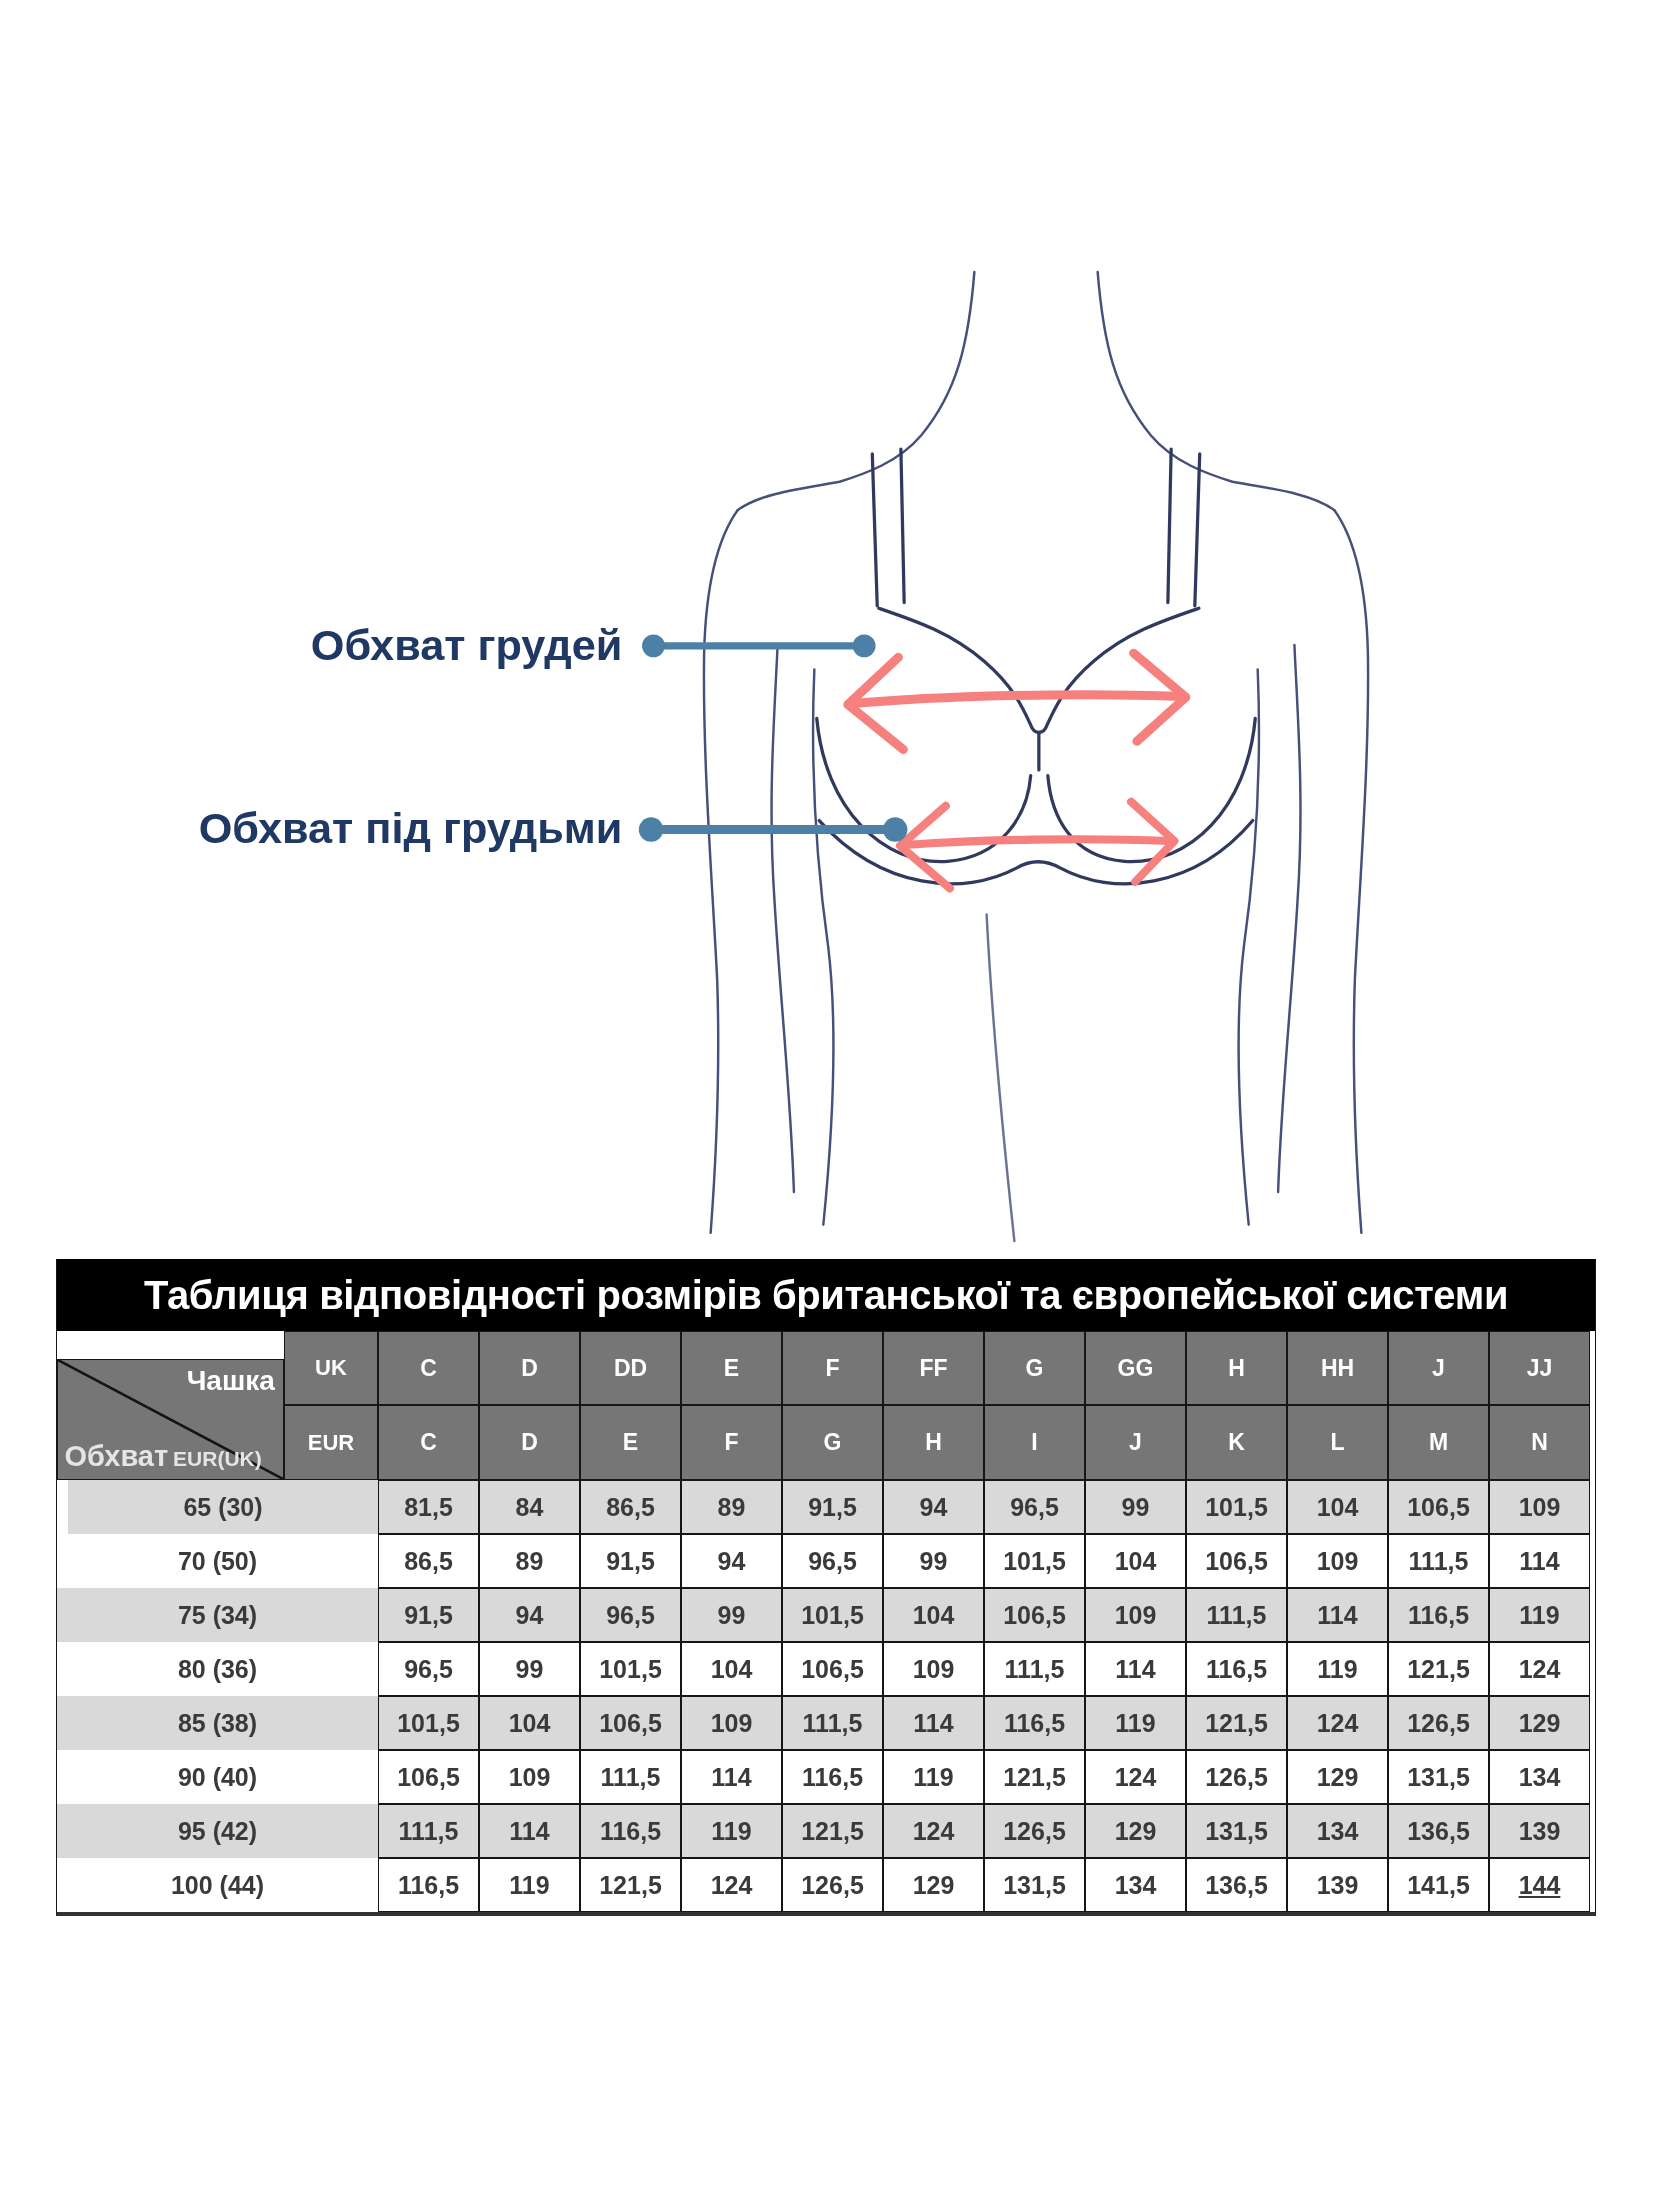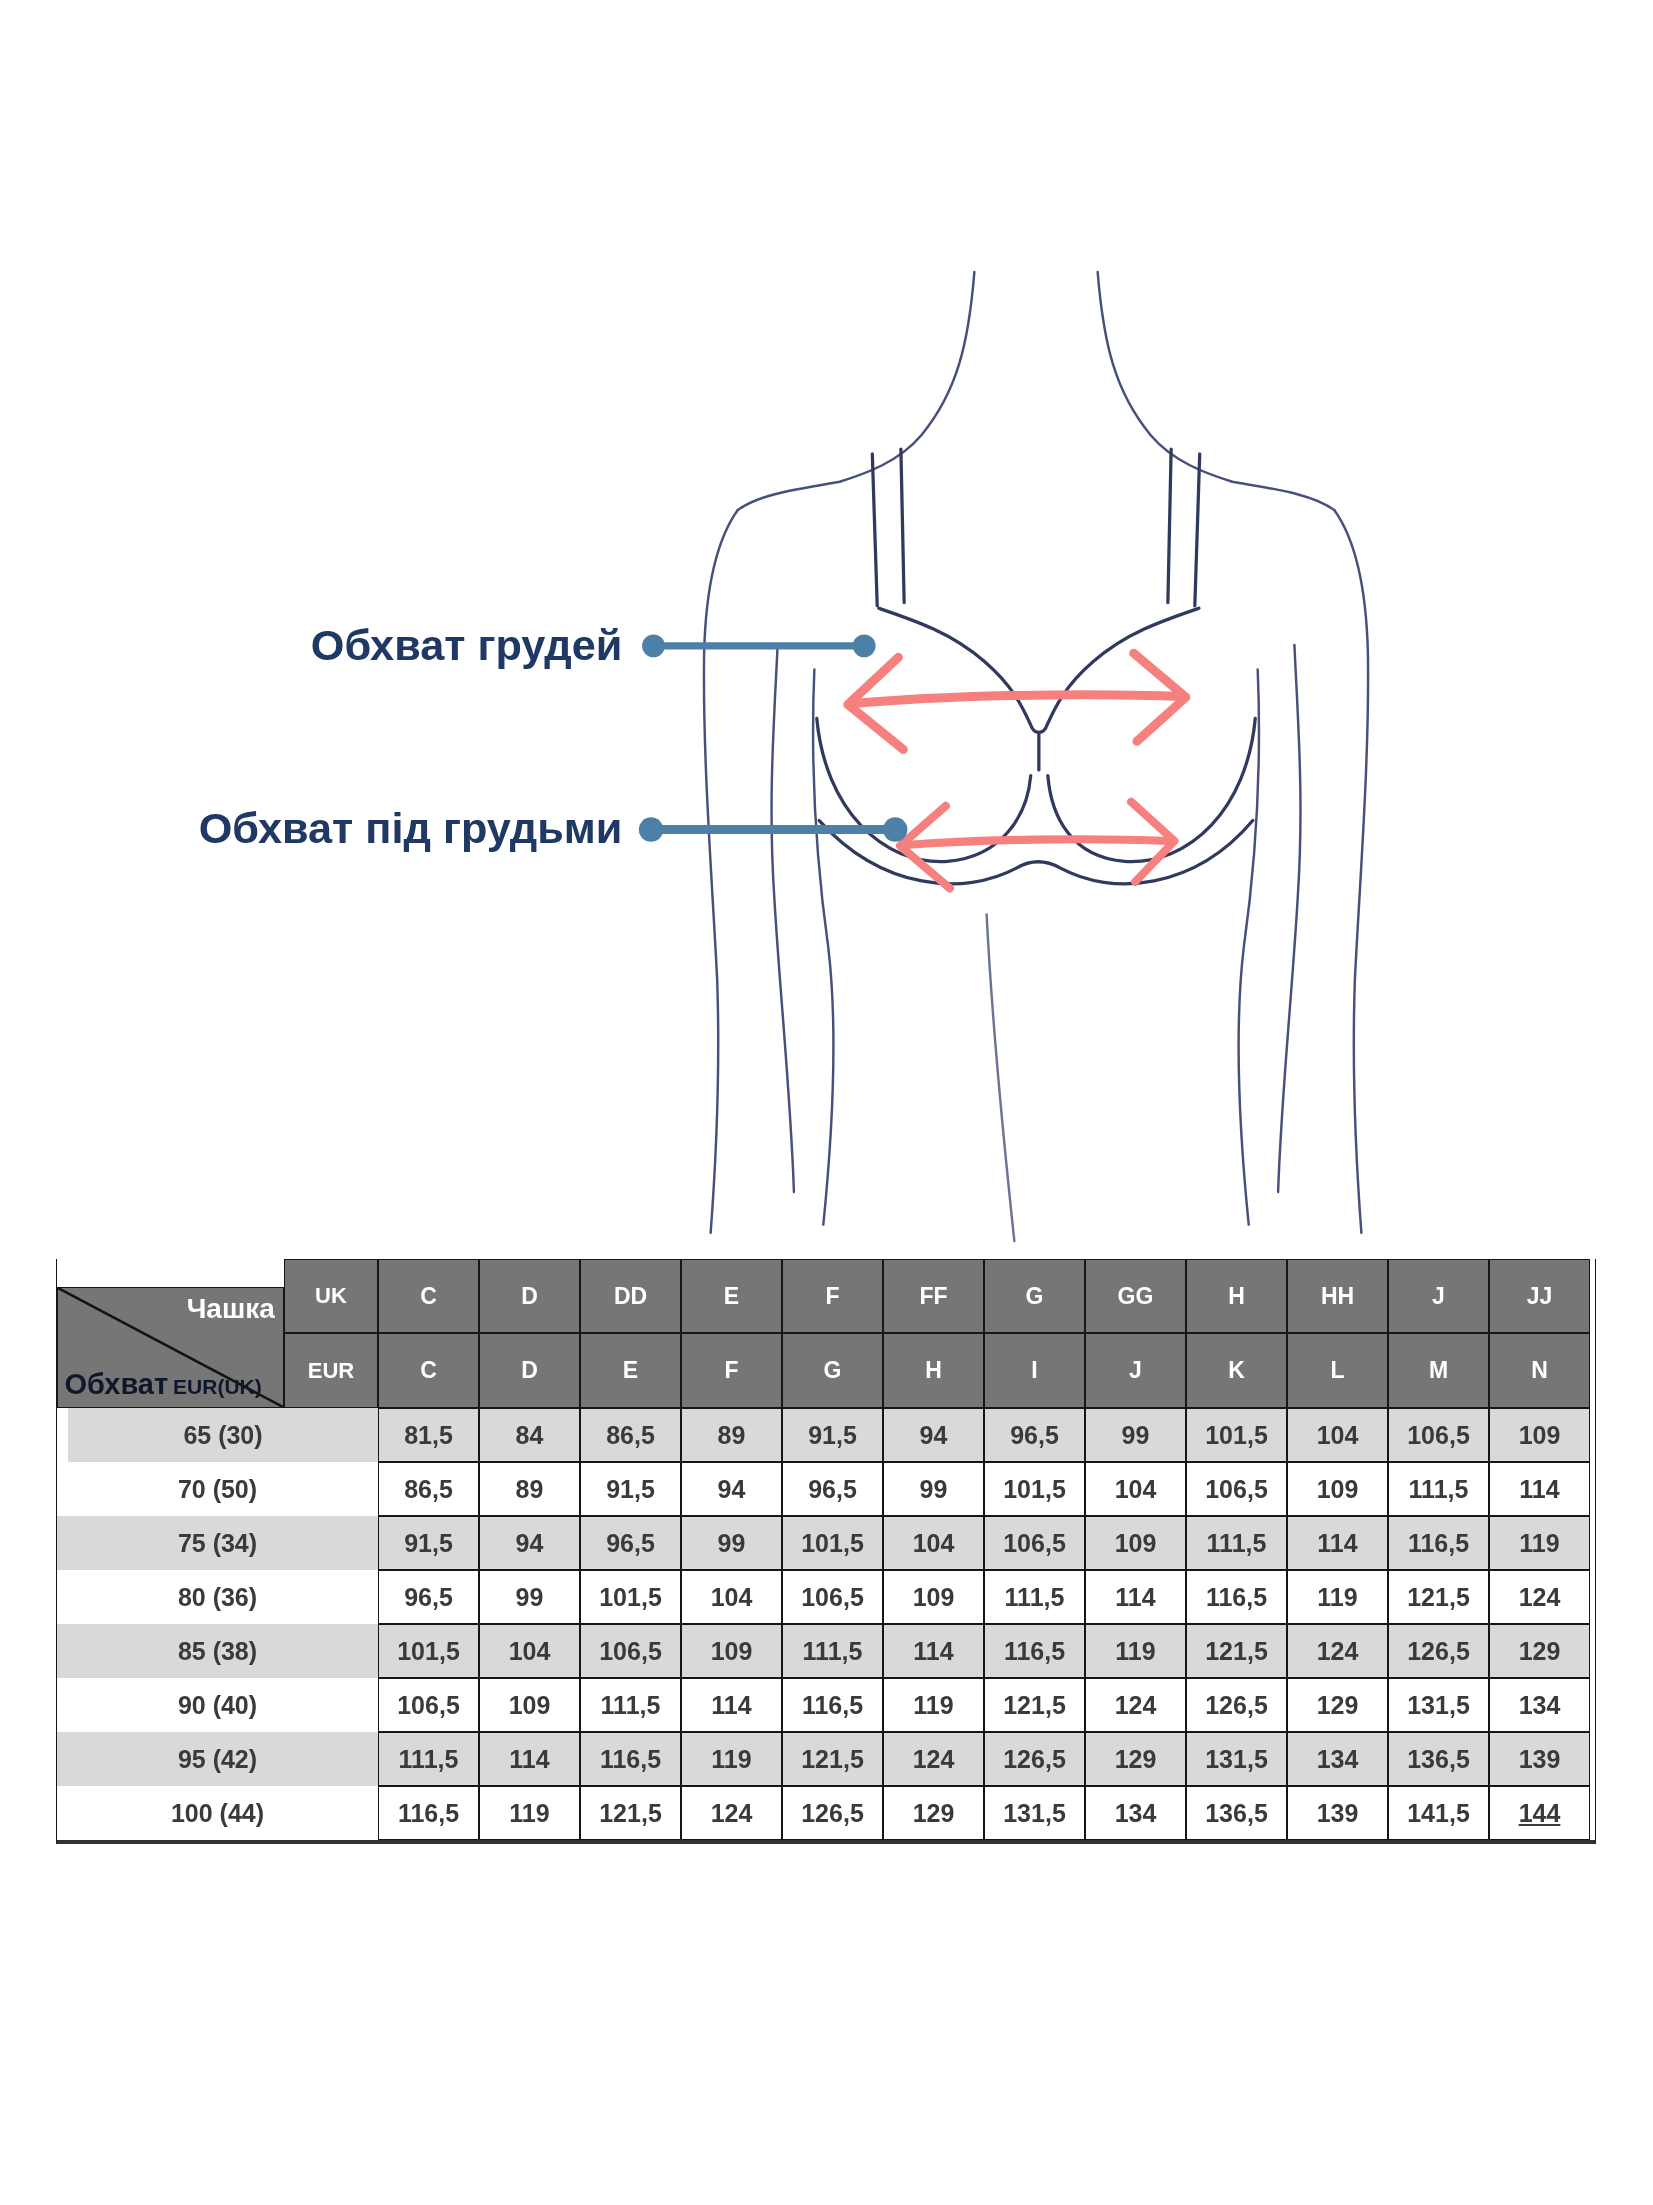--- a/index.html
+++ b/index.html
@@ -35,21 +35,21 @@
   .hcell.sys{font-size:22px;}
   .corner{
     grid-area:1 / 1 / 3 / 2;position:relative;background:#767676;border:1.6px solid #161616;overflow:hidden;margin-top:28px;
   }
   .corner .diag{position:absolute;left:0;top:0;width:100%;height:100%;}
   .corner .diag line{stroke:#141414;stroke-width:2.5;vector-effect:non-scaling-stroke;}
   .corner-tr{
     position:absolute;top:4.9px;right:8.2px;color:#ffffff;font-weight:700;font-size:28px;
   }
   .corner-bl{
-    position:absolute;bottom:6.5px;left:6.5px;color:#0f172a;font-weight:700;font-size:29px;white-space:nowrap;
+    position:absolute;bottom:6.5px;left:6.5px;color:#e5e5e5;font-weight:700;font-size:29px;white-space:nowrap;
   }
   .corner-bl .small{font-size:21px;font-weight:700;margin-left:4.9px;}
   .dcell{
     background:#ffffff;border:1.6px solid #161616;color:#3a3a3a;
     display:flex;align-items:center;justify-content:center;
     font-weight:700;font-size:25px;
   }
   .rlabel{
     background:#ffffff;color:#3a3a3a;display:flex;align-items:center;justify-content:center;
     font-weight:700;font-size:25px;
@@ -117,20 +117,21 @@
       <circle cx="797" cy="1016" r="15" stroke="none"></circle>
       <circle cx="1096" cy="1016" r="15" stroke="none"></circle>
     </g>
 
     <text class="callout-label" x="762" y="808" text-anchor="end">Обхват грудей</text>
     <text class="callout-label" x="762" y="1033" text-anchor="end">Обхват під грудьми</text>
   </svg>
 </div>
 
 <div class="size-table">
+  <div class="tbl-title">Таблиця відповідності розмірів британської та європейської системи</div>
   <div class="tbl-grid" id="tbl-grid">
 
     <div class="corner">
       <svg class="diag" viewBox="0 0 100 100" preserveAspectRatio="none">
         <line x1="0" y1="0" x2="100" y2="100"></line>
       </svg>
       <span class="corner-tr">Чашка</span>
       <span class="corner-bl"><span>Обхват</span><span class="small">EUR(UK)</span></span>
     </div>
 

